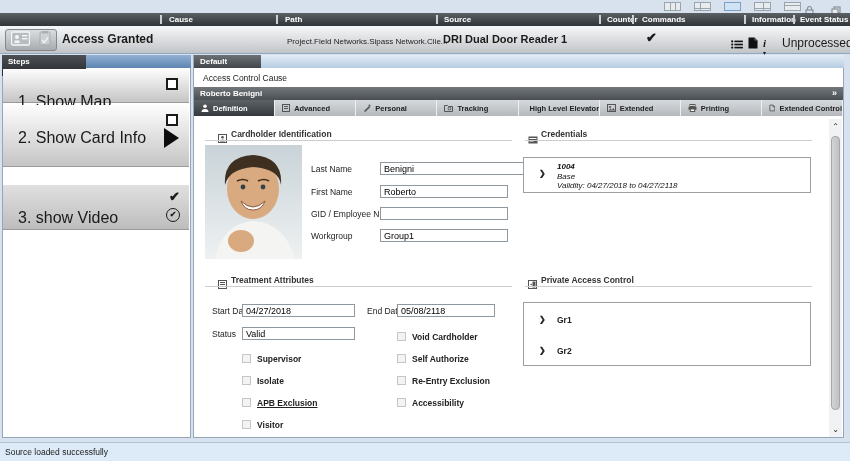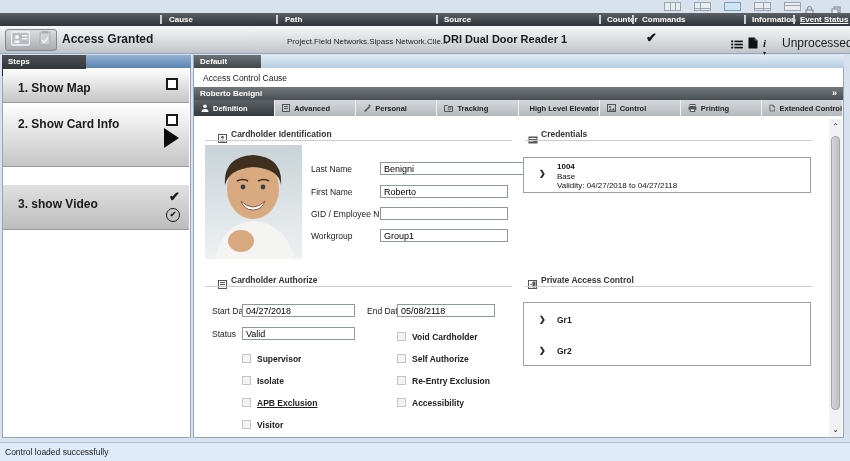--- a/index.html
+++ b/index.html
@@ -31,21 +31,21 @@
   .evstatus { left:782px; top:36px; width:62px; font-size:12px; text-align:right; }
   .ital-i { font-family:"Liberation Serif",serif; font-style:italic; font-weight:bold; font-size:11px; line-height:8px; }
   .dd { font-size:6px; line-height:4px; display:block; text-align:center; }
 
   
   .sidebar { left:2px; top:55px; width:189px; height:383px; background:#fff; border:1px solid #93a6ba; border-top:none; }
   .sidebar-head-dark { left:2px; top:55px; width:84px; height:21px; background:linear-gradient(#4c5055,#26292c); color:#fff; font-size:8px; font-weight:bold; padding:2px 0 0 6px; }
   .sidebar-head-blue { left:86px; top:55px; width:105px; height:13px; background:linear-gradient(#93b0d2,#5c85b2); }
   .stepcard { left:3px; width:186px; background:linear-gradient(#fdfdfd,#c5c5c5); border-bottom:1px solid #9a9a9a; }
   .stepcard.current { background:linear-gradient(#e0e0e0,#bdbdbd);margin-top:16px; }
-  .steplabel { position:absolute; left:15px; top:12px; font-size:12px; font-weight:bold; }
+  .steplabel { position:absolute; left:15px; top:24px; font-size:16px; font-weight:normal; }
   .stepbox { position:absolute; right:11px; top:9px; width:12px; height:12px; border:2px solid #1a1a1a; background:#fff; }
   .playtri { position:absolute; right:10px; top:23px; width:0; height:0; border-left:15px solid #0d0d0d; border-top:10px solid transparent; border-bottom:10px solid transparent; }
   .stepcheck { position:absolute; right:9px; top:4px; font-size:13px; font-weight:bold; }
   .ringcheck { position:absolute; right:9px; top:23px; width:14px; height:14px; border:1.5px solid #1a1a1a; border-radius:50%; font-size:8px; font-weight:bold; text-align:center; line-height:11px; }
 
   
   .mainpanel { left:193px; top:55px; width:651px; height:383px; background:#fff; border:1px solid #93a6ba; border-top:none; }
   .default-tab { left:194px; top:55px; width:67px; height:13px; background:linear-gradient(#6b7175,#43474b); color:#fff; font-size:8px; font-weight:bold; padding:2px 0 0 6px; }
   .tabstrip-rest { left:261px; top:55px; width:583px; height:13px; background:linear-gradient(#e2ecf6,#b7cde2); }
   .acs-label { left:203px; top:73px; font-size:8.5px; }
@@ -117,21 +117,21 @@
 <div class="abs collabel" style="left:285px; top:15px;">Path</div>
 <div class="abs colsep" style="left:436px; top:15px;"></div>
 <div class="abs collabel" style="left:444px; top:15px;">Source</div>
 <div class="abs colsep" style="left:599px; top:15px;"></div>
 <div class="abs collabel" style="left:607px; top:15px;">Counter</div>
 <div class="abs colsep" style="left:632px; top:15px;"></div>
 <div class="abs collabel" style="left:642px; top:15px;">Commands</div>
 <div class="abs colsep" style="left:744px; top:15px;"></div>
 <div class="abs collabel" style="left:752px; top:15px;">Information</div>
 <div class="abs colsep" style="left:793px; top:15px;"></div>
-<div class="abs collabel" style="left:800px; top:15px;text-decoration:underline;">Event Status</div>
+<div class="abs collabel" style="left:800px; top:15px;">Event Status</div>
 
 <div class="abs eventrow"></div>
 <div class="abs evbtn">
   <span>
     <svg width="19" height="15" viewBox="0 0 19 15">
         <rect x="0.5" y="1" width="18" height="13" rx="1.5" fill="#b9bdc1" stroke="#f5f6f7" stroke-width="1.3"></rect>
         <circle cx="6" cy="6" r="2" fill="#f5f6f7"></circle>
         <rect x="3.5" y="9.5" width="5" height="2.5" fill="#f5f6f7"></rect>
         <rect x="11" y="4" width="5.5" height="1.4" fill="#f5f6f7"></rect>
         <rect x="11" y="7" width="5.5" height="1.4" fill="#f5f6f7"></rect>
@@ -238,21 +238,21 @@
         <path d="M4.5 6 V3.5 M3.4 4.5 L4.5 3.3 L5.6 4.5" fill="none" stroke="#555"></path>
       </svg>
     <span>High Level Elevator</span>
   </div>
   <div class="tab">
     <svg width="9" height="8" viewBox="0 0 9 8">
         <rect x="0.5" y="0.5" width="8" height="7" fill="none" stroke="#555"></rect>
         <circle cx="3" cy="3" r="1" fill="#555"></circle>
         <path d="M1.5 6.5 L3.5 4.5 L5 6 L6.5 4 L8 6.5 z" fill="#555"></path>
       </svg>
-    <span>Control</span>
+    <span>Extended</span>
   </div>
   <div class="tab">
     <svg width="9" height="8" viewBox="0 0 9 8">
         <rect x="2" y="0.5" width="5" height="2" fill="none" stroke="#555"></rect>
         <rect x="0.5" y="2.8" width="8" height="3" fill="#555"></rect>
         <rect x="2.3" y="5" width="4.4" height="2.5" fill="#fff" stroke="#555"></rect>
       </svg>
     <span>Printing</span>
   </div>
   <div class="tab">
@@ -308,36 +308,36 @@
       <rect x="0.5" y="0.5" width="9" height="7" fill="#555"></rect>
       <rect x="1.5" y="2" width="7" height="1" fill="#fff"></rect>
       <rect x="1.5" y="4.5" width="4" height="1" fill="#fff"></rect>
     </svg>
 </span>
 <div class="abs sect-title" style="left:541px; top:129px;">Credentials</div>
 <div class="abs sect-rule" style="left:525px; top:140px; width:287px;"></div>
 
 <div class="abs gbox" style="left:523px; top:157px; width:288px; height:36px;">
   <span class="abs exparrow" style="left:15px; top:11px;">❯</span>
-  <div class="abs" style="left:33px; top:4px;">
+  <div class="abs" style="left:33px; top:4px;font-style:italic;">
     <div class="credline" style="font-weight:bold;">1004</div>
     <div class="credline">Base</div>
     <div class="credline">Validity: 04/27/2018 to 04/27/2118</div>
   </div>
 </div>
 
 <span class="abs" style="left:218px; top:275px;">
   <svg width="9" height="9" viewBox="0 0 9 9">
       <rect x="0.5" y="0.5" width="8" height="8" fill="none" stroke="#555"></rect>
       <rect x="2" y="2" width="5" height="1" fill="#555"></rect>
       <rect x="2" y="4" width="5" height="1" fill="#555"></rect>
       <rect x="2" y="6" width="5" height="1" fill="#555"></rect>
     </svg>
 </span>
-<div class="abs sect-title" style="left:231px; top:275px;">Cardholder Authorize</div>
+<div class="abs sect-title" style="left:231px; top:275px;">Treatment Attributes</div>
 <div class="abs sect-rule" style="left:205px; top:286px; width:307px;"></div>
 
 <div class="abs flabel" style="left:212px; top:306px;">Start Date</div>
 <input class="abs tinput" style="left: 242px; top: 304px; width: 113px;" value="04/27/2018">
 <div class="abs flabel" style="left:367px; top:306px;">End Date</div>
 <input class="abs tinput" style="left: 397px; top: 304px; width: 98px;" value="05/08/2118">
 <div class="abs flabel" style="left:212px; top:329px;">Status</div>
 <input class="abs tinput" style="left: 242px; top: 327px; width: 113px;" value="Valid">
 
 <span class="abs cb" style="left:397px; top:332px;"></span>
@@ -377,13 +377,13 @@
   <span class="abs exparrow" style="left:15px; top:43px;">❯</span>
   <div class="abs cblabel" style="left:33px; top:43px;">Gr2</div>
 </div>
 
 <div class="abs sb-track"></div>
 <div class="abs sb-arrow" style="top:121px;">⌃</div>
 <div class="abs sb-thumb"></div>
 <div class="abs sb-arrow" style="top:424px;">⌄</div>
 
 <div class="abs statusbar"></div>
-<div class="abs statustext">Control loaded successfully</div>
+<div class="abs statustext">Source loaded successfully</div>
 
 </body></html>

